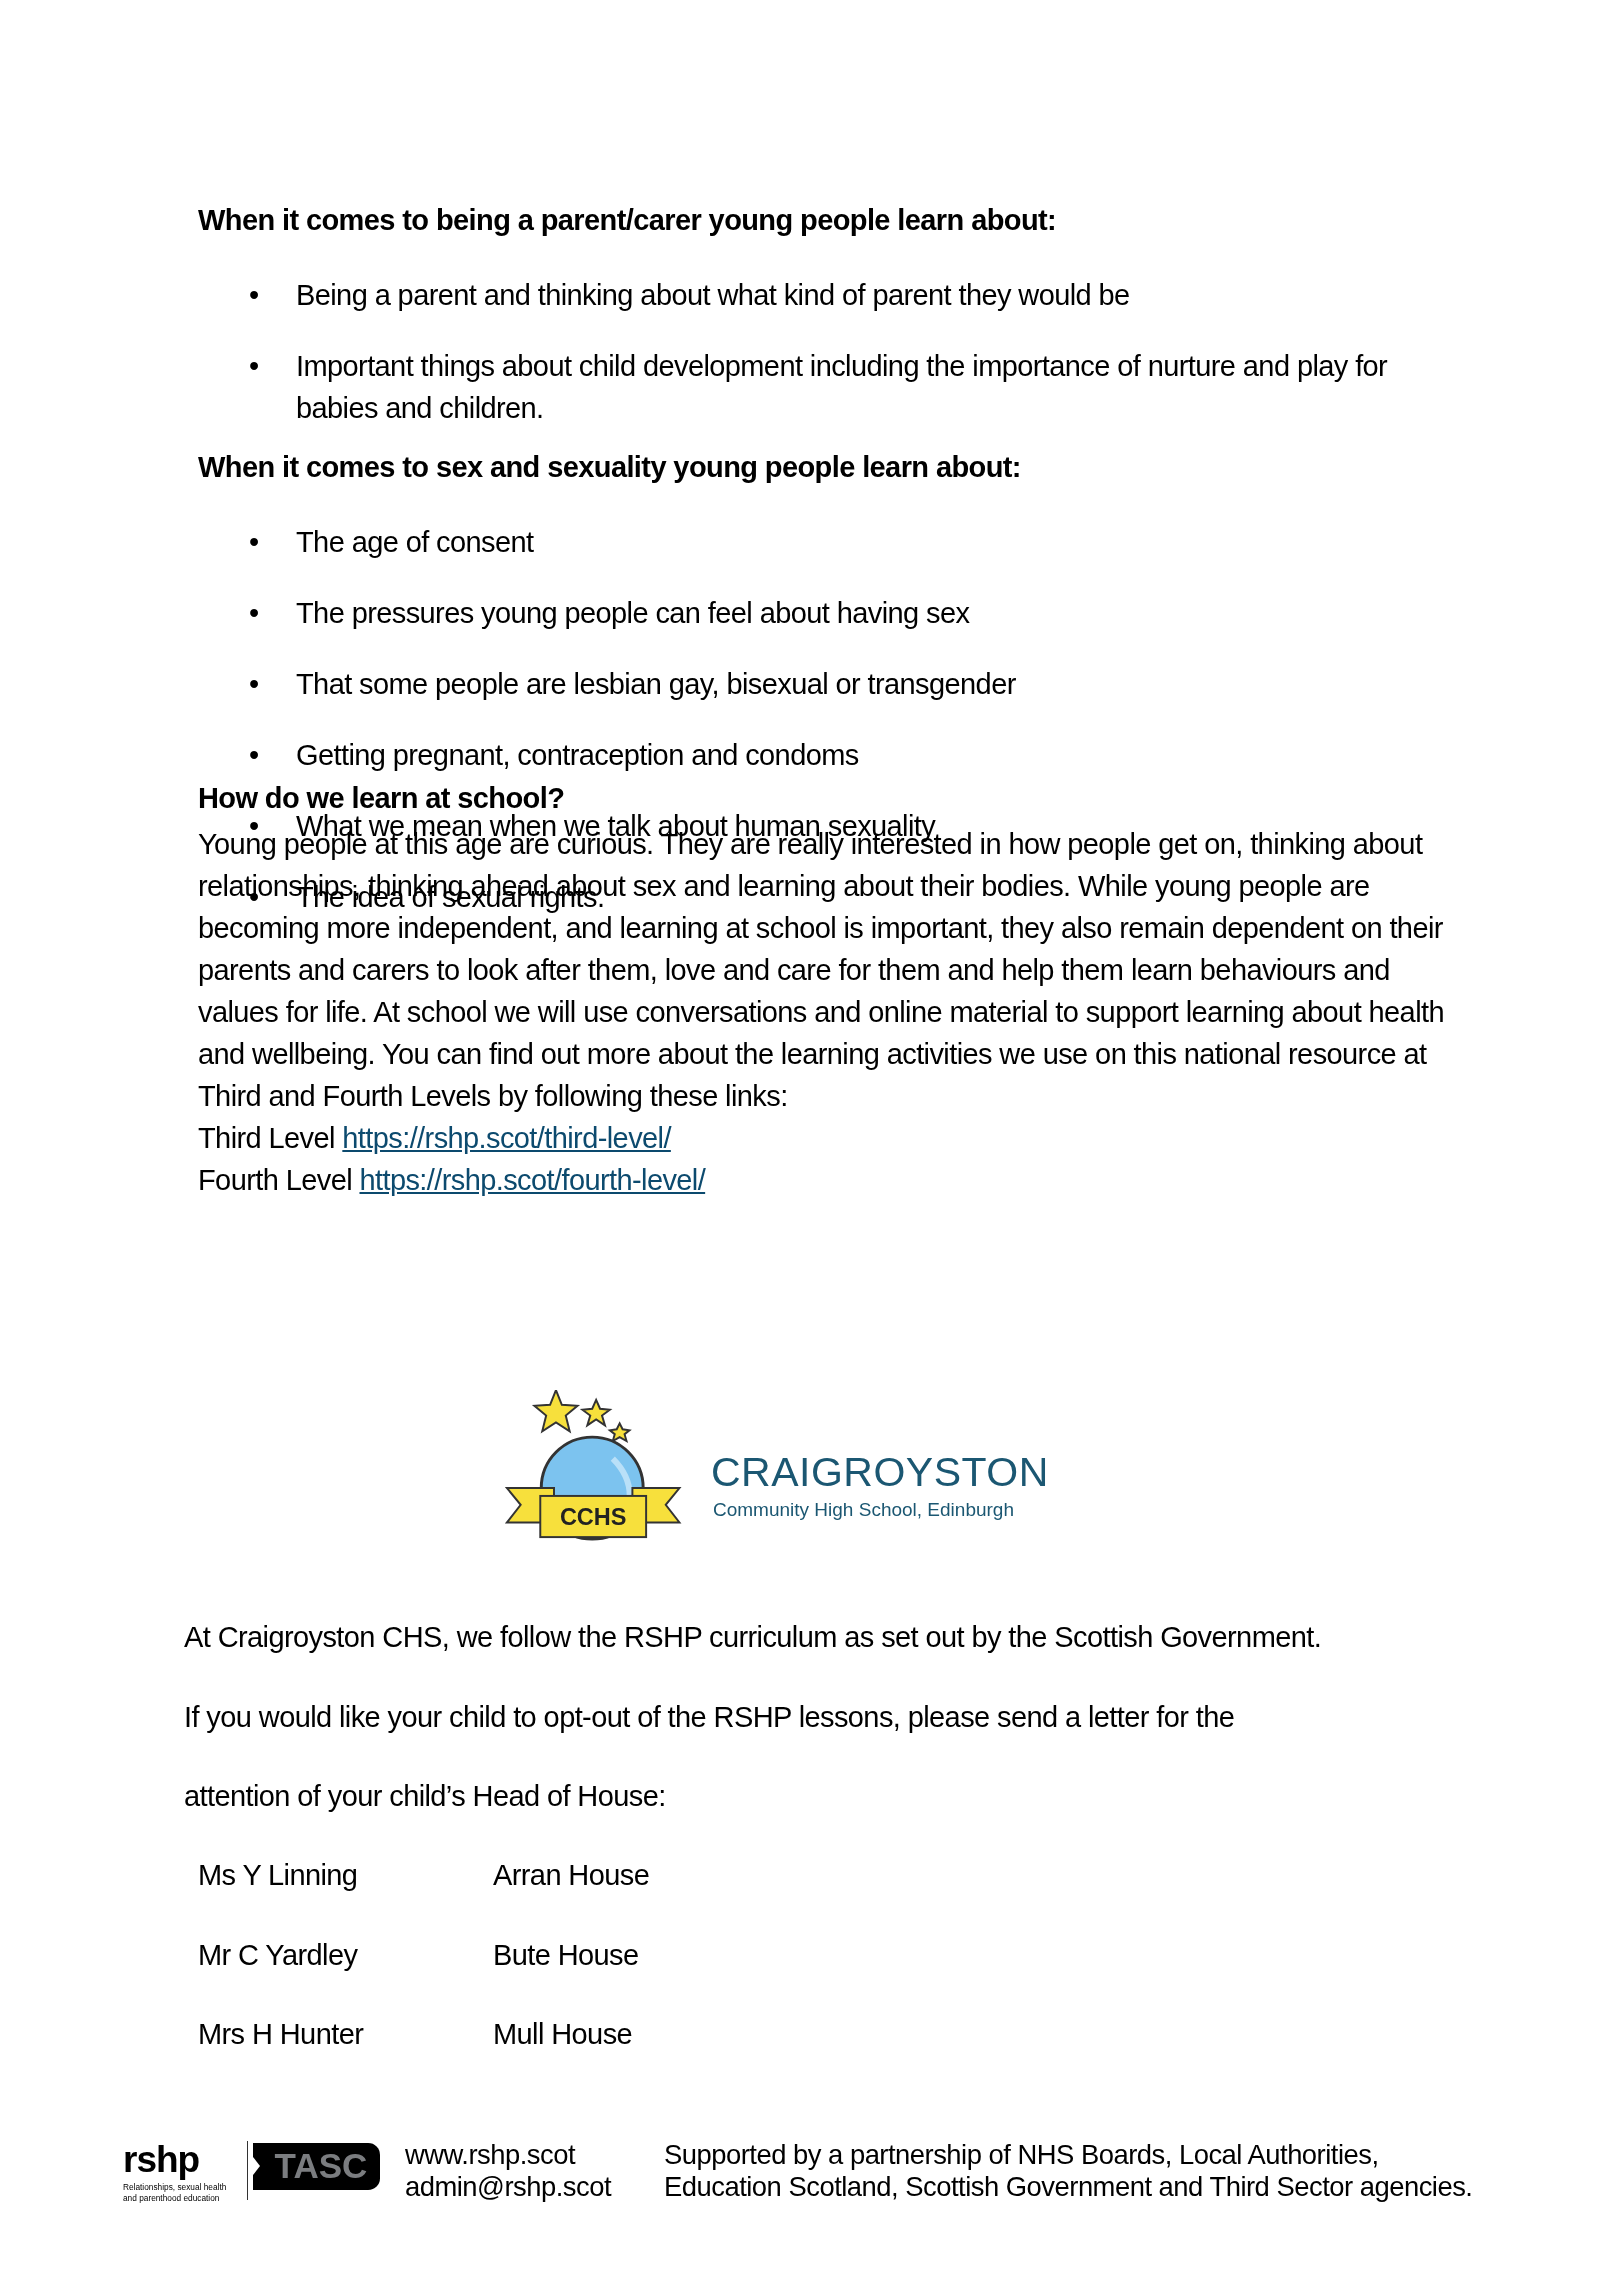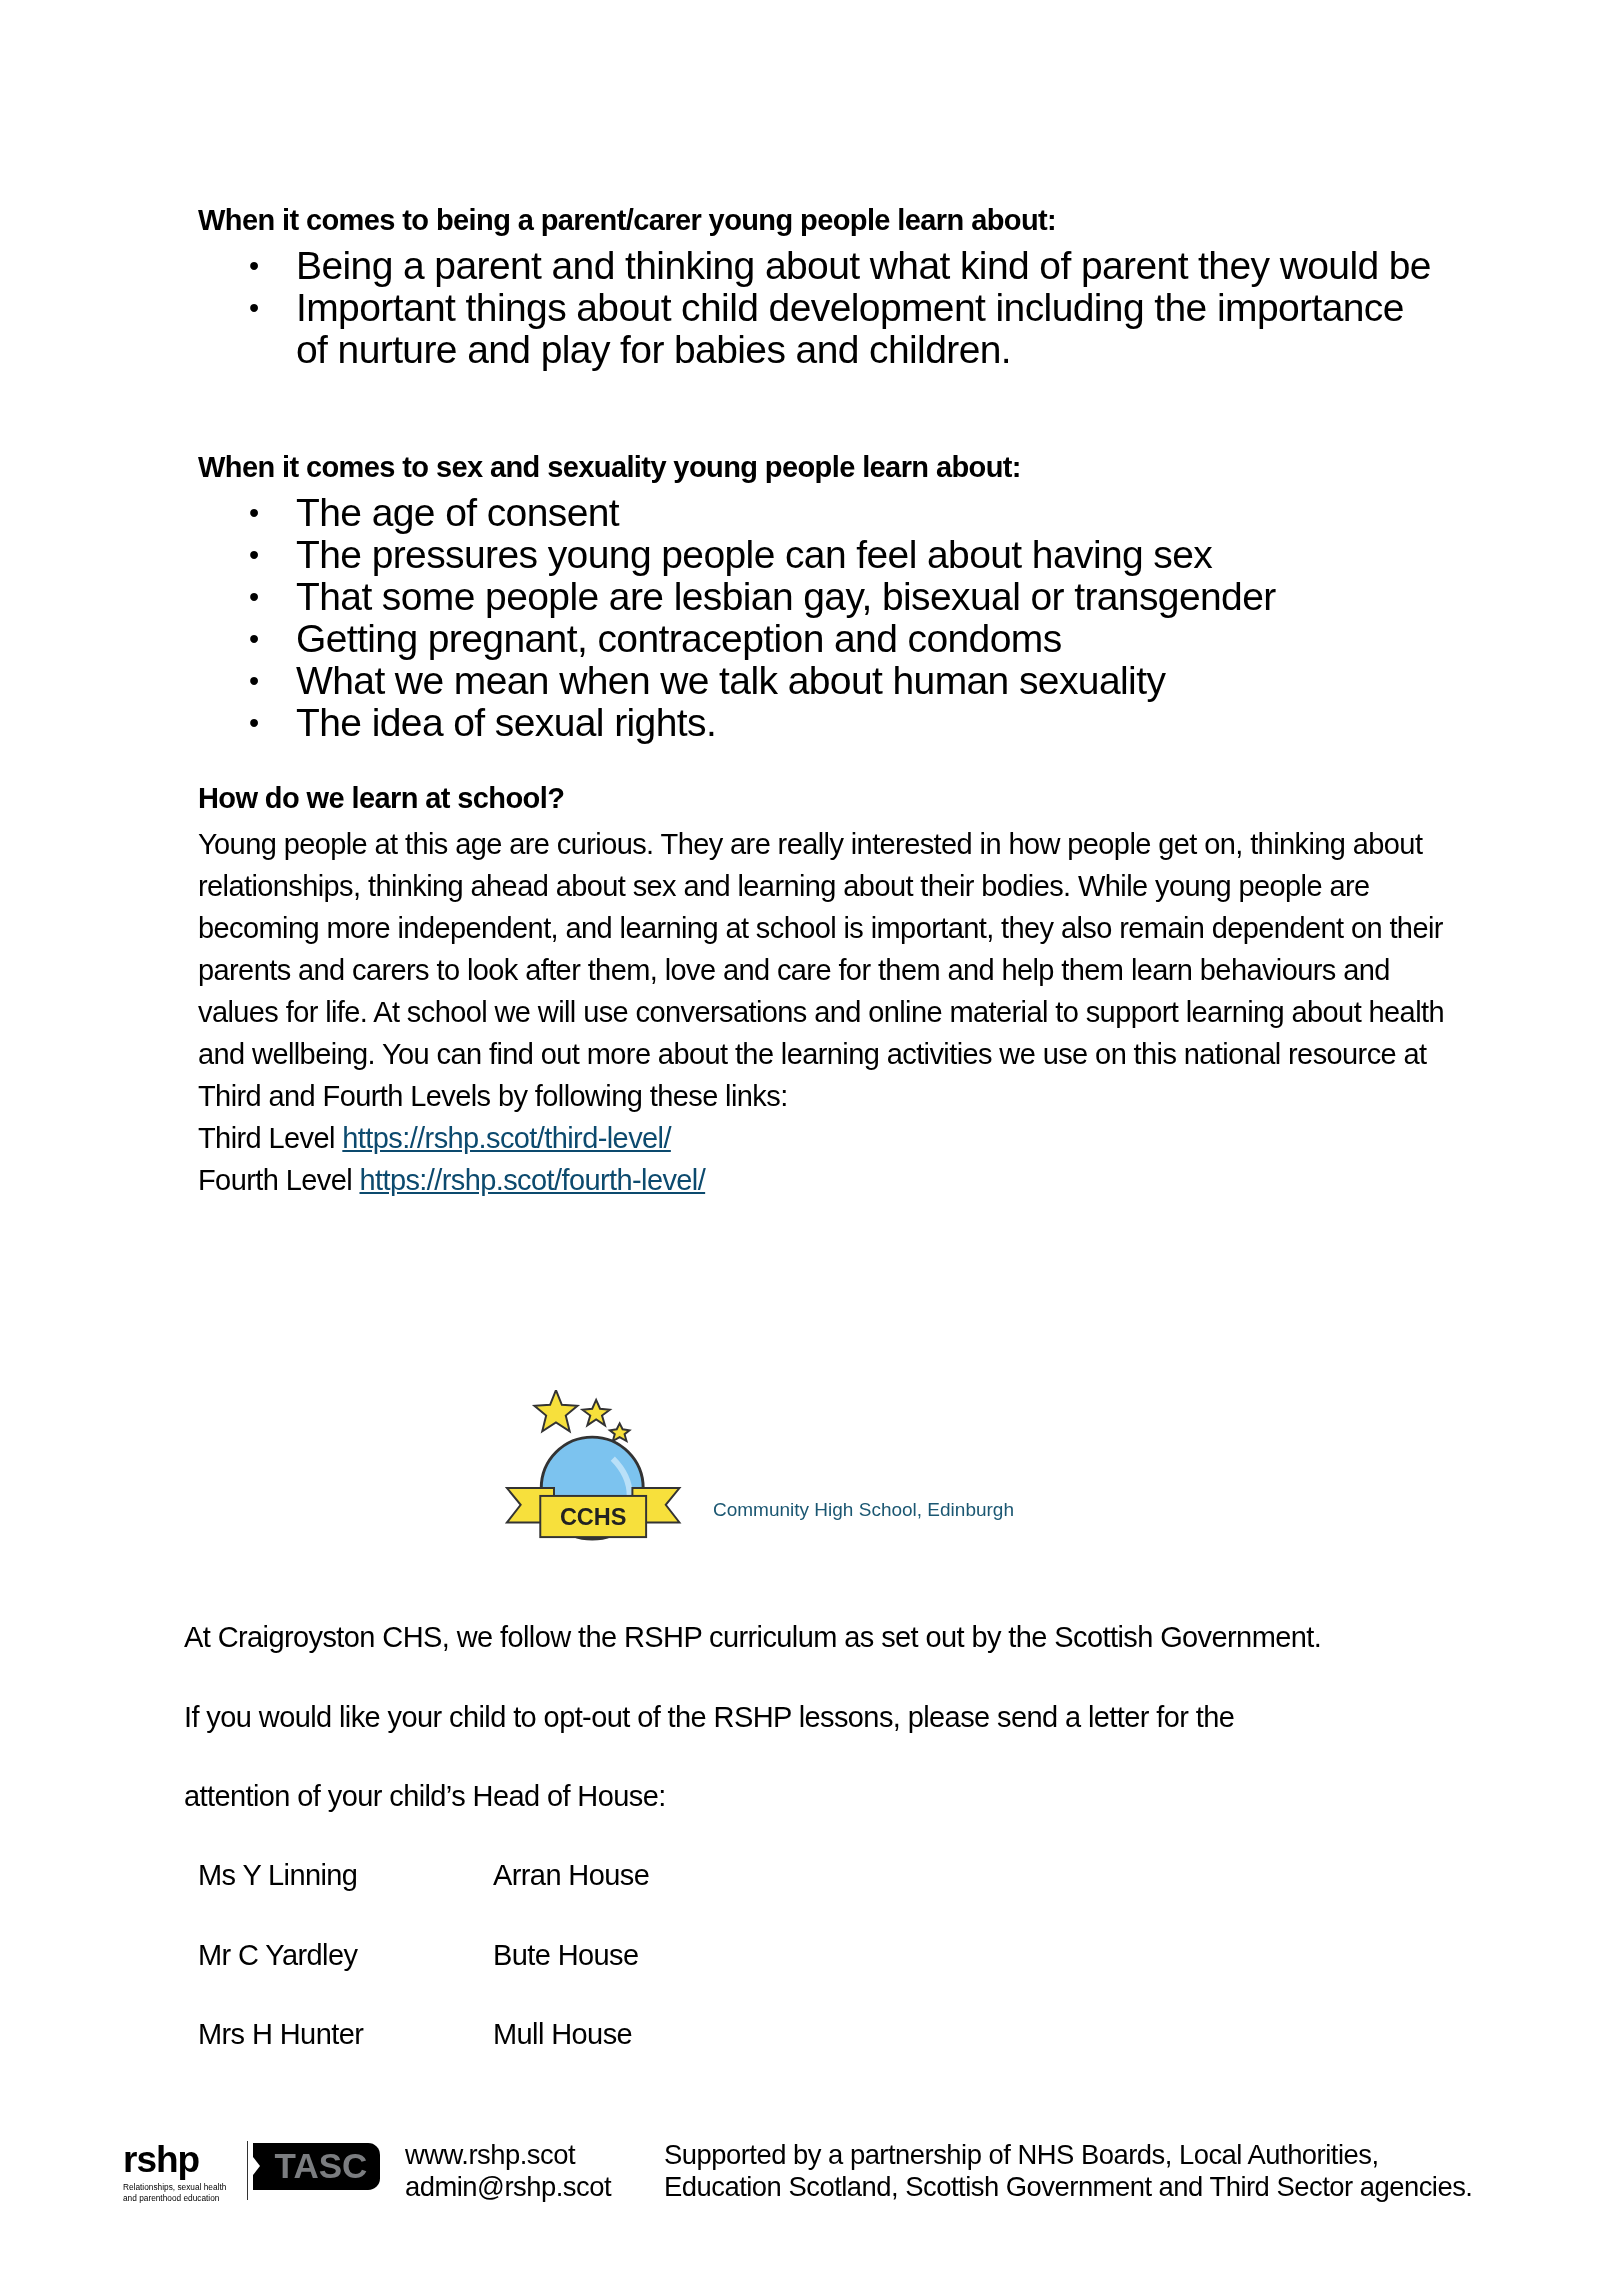--- a/index.html
+++ b/index.html
@@ -2,21 +2,21 @@
 <html><head>
 <meta charset="utf-8">
 <style>
   html, body { margin: 0; padding: 0; background: #ffffff; }
   body { width: 1621px; height: 2293px; position: relative; overflow: hidden;
          font-family: "Liberation Sans", sans-serif; color: #000; }
   .page { position: absolute; left: 0; top: 0; width: 1621px; height: 1684px; }
   .txt { font-size: 29px; line-height: 42px; letter-spacing: -0.6px; }
   .heading { position: absolute; left: 198px; font-weight: bold; font-size: 29px; letter-spacing: -0.6px; }
   ul.bullets { position: absolute; left: 198px; margin: 0; padding: 0; list-style: none; width: 1235px; }
-  ul.bullets li { position: relative; padding-left: 98px; font-size: 39px; line-height: 42px; letter-spacing: -0.6px; }
+  ul.bullets li { position: relative; padding-left: 98px; font-size: 29px; line-height: 42px; letter-spacing: -0.6px; margin-top: 29px; }
   ul.bullets li::before { content: "\2022"; position: absolute; left: 51px; top: 0; font-size: 29px; }
   .para { position: absolute; left: 198px; width: 1255px; }
   .para p { margin: 0; }
   a.link { color: #0c4a6e; text-decoration: underline; }
   .logo { position: absolute; left: 505px; top: 1390px; width: 559px; height: 157px; }
   .logo .name { position: absolute; left: 206px; top: 59px; font-size: 41px; color: #1b5772; font-family: "Liberation Sans", sans-serif; letter-spacing: 0.5px; }
   .logo .sub { position: absolute; left: 208px; top: 109px; font-size: 19px; color: #1b5772; }
   .line { position: absolute; left: 184px; font-size: 29px; letter-spacing: -0.6px; }
   .hoh-name { position: absolute; left: 198px; font-size: 29px; letter-spacing: -0.6px; }
   .hoh-house { position: absolute; left: 493px; font-size: 29px; letter-spacing: -0.6px; }
@@ -69,20 +69,21 @@
       <polygon points="52,0 58,15 74,16 62,26 66,42 52,33 38,42 42,26 30,16 46,15" fill="#f7e03c" stroke="#333" stroke-width="2"></polygon>
       <polygon points="93,10 97,19 107,20 99,26 102,36 93,30 84,36 87,26 79,20 89,19" fill="#f7e03c" stroke="#333" stroke-width="2"></polygon>
       <polygon points="117,34 120,40 127,41 122,45 124,52 117,48 110,52 112,45 107,41 114,40" fill="#f7e03c" stroke="#333" stroke-width="2"></polygon>
       <circle cx="89" cy="100" r="52" fill="#7cc3ef" stroke="#333" stroke-width="3"></circle>
       <path d="M110 70 Q140 100 118 140" fill="none" stroke="#b9e0f8" stroke-width="6"></path>
       <polygon points="2,100 50,100 50,135 2,135 16,117" fill="#f7e03c" stroke="#333" stroke-width="2"></polygon>
       <polygon points="178,100 130,100 130,135 178,135 164,117" fill="#f7e03c" stroke="#333" stroke-width="2"></polygon>
       <rect x="36" y="108" width="108" height="42" fill="#f7e03c" stroke="#333" stroke-width="2"></rect>
       <text x="90" y="138" text-anchor="middle" font-family="Liberation Sans, sans-serif" font-size="24" font-weight="bold" fill="#222">CCHS</text>
     </svg>
+    <div class="name">CRAIGROYSTON</div>
     <div class="sub">Community High School, Edinburgh</div>
   </div>
 
   <div class="line" style="top:1621px;">At Craigroyston CHS, we follow the RSHP curriculum as set out by the Scottish Government.</div>
   <div class="line" style="top:1701px;">If you would like your child to opt-out of the RSHP lessons, please send a letter for the</div>
   <div class="line" style="top:1780px;">attention of your child’s Head of House:</div>
 
   <div class="hoh-name" style="top:1859px;">Ms Y Linning</div>
   <div class="hoh-house" style="top:1859px;">Arran House</div>
   <div class="hoh-name" style="top:1939px;">Mr C Yardley</div>

